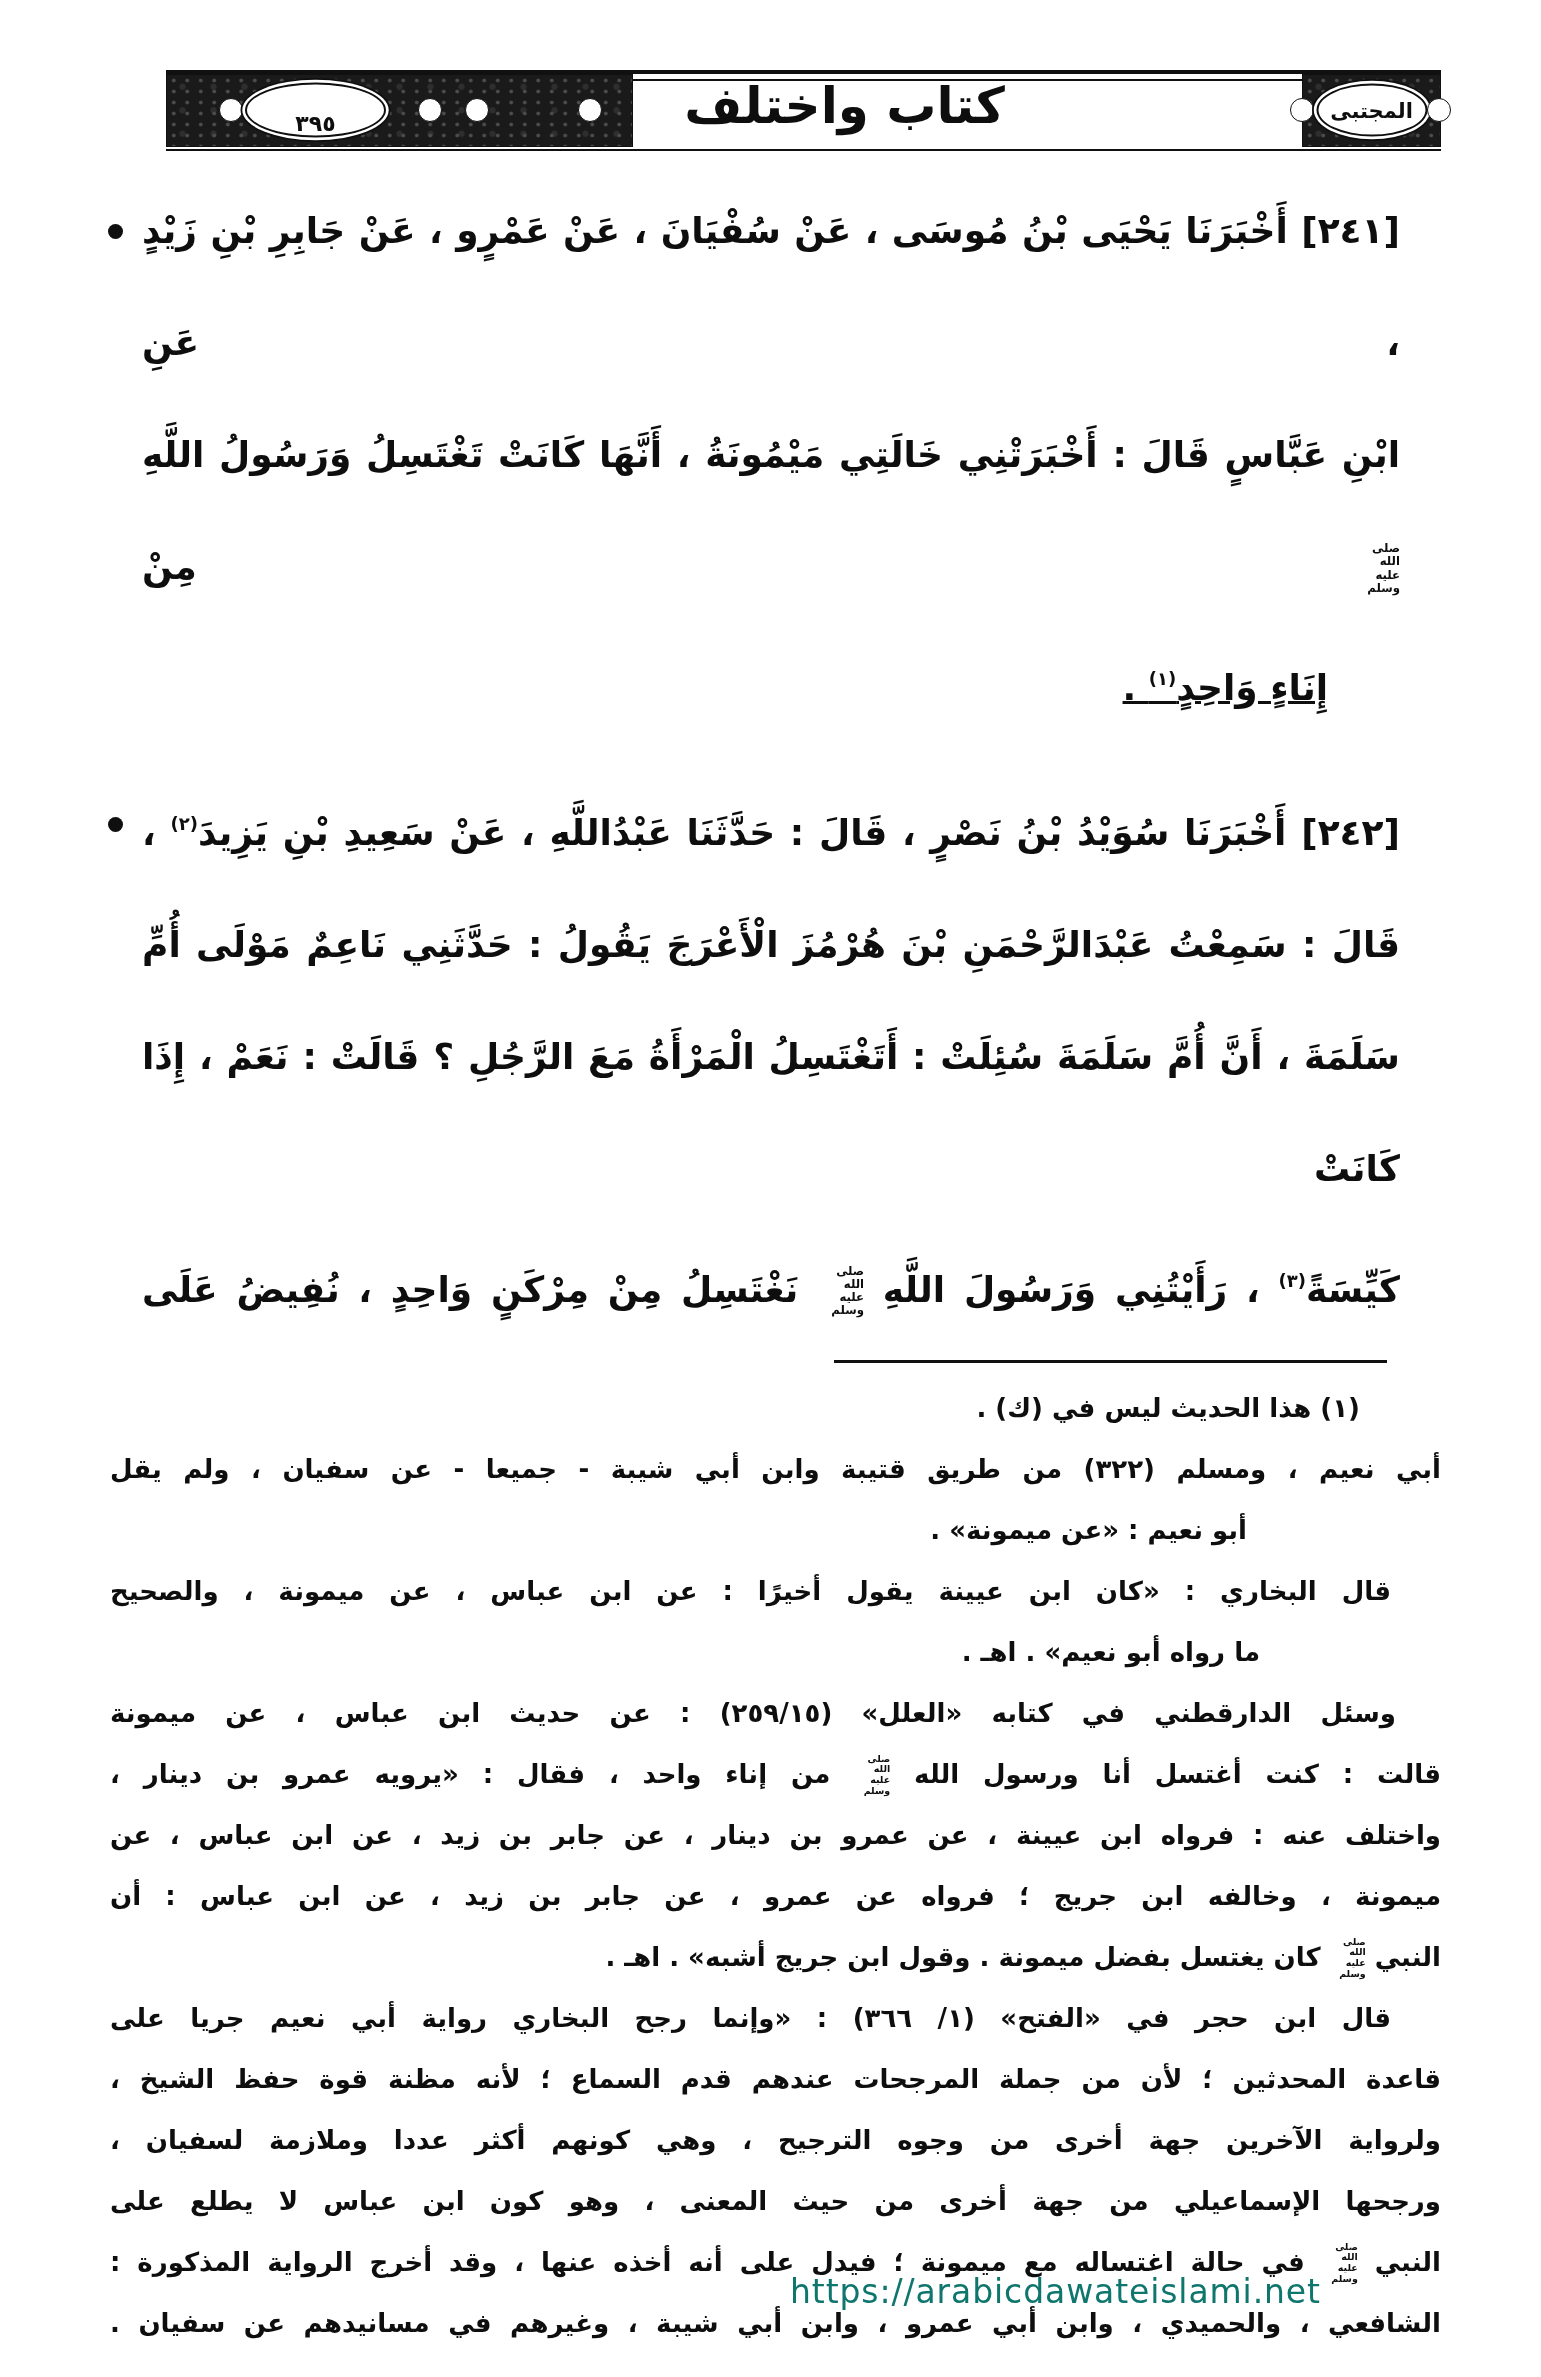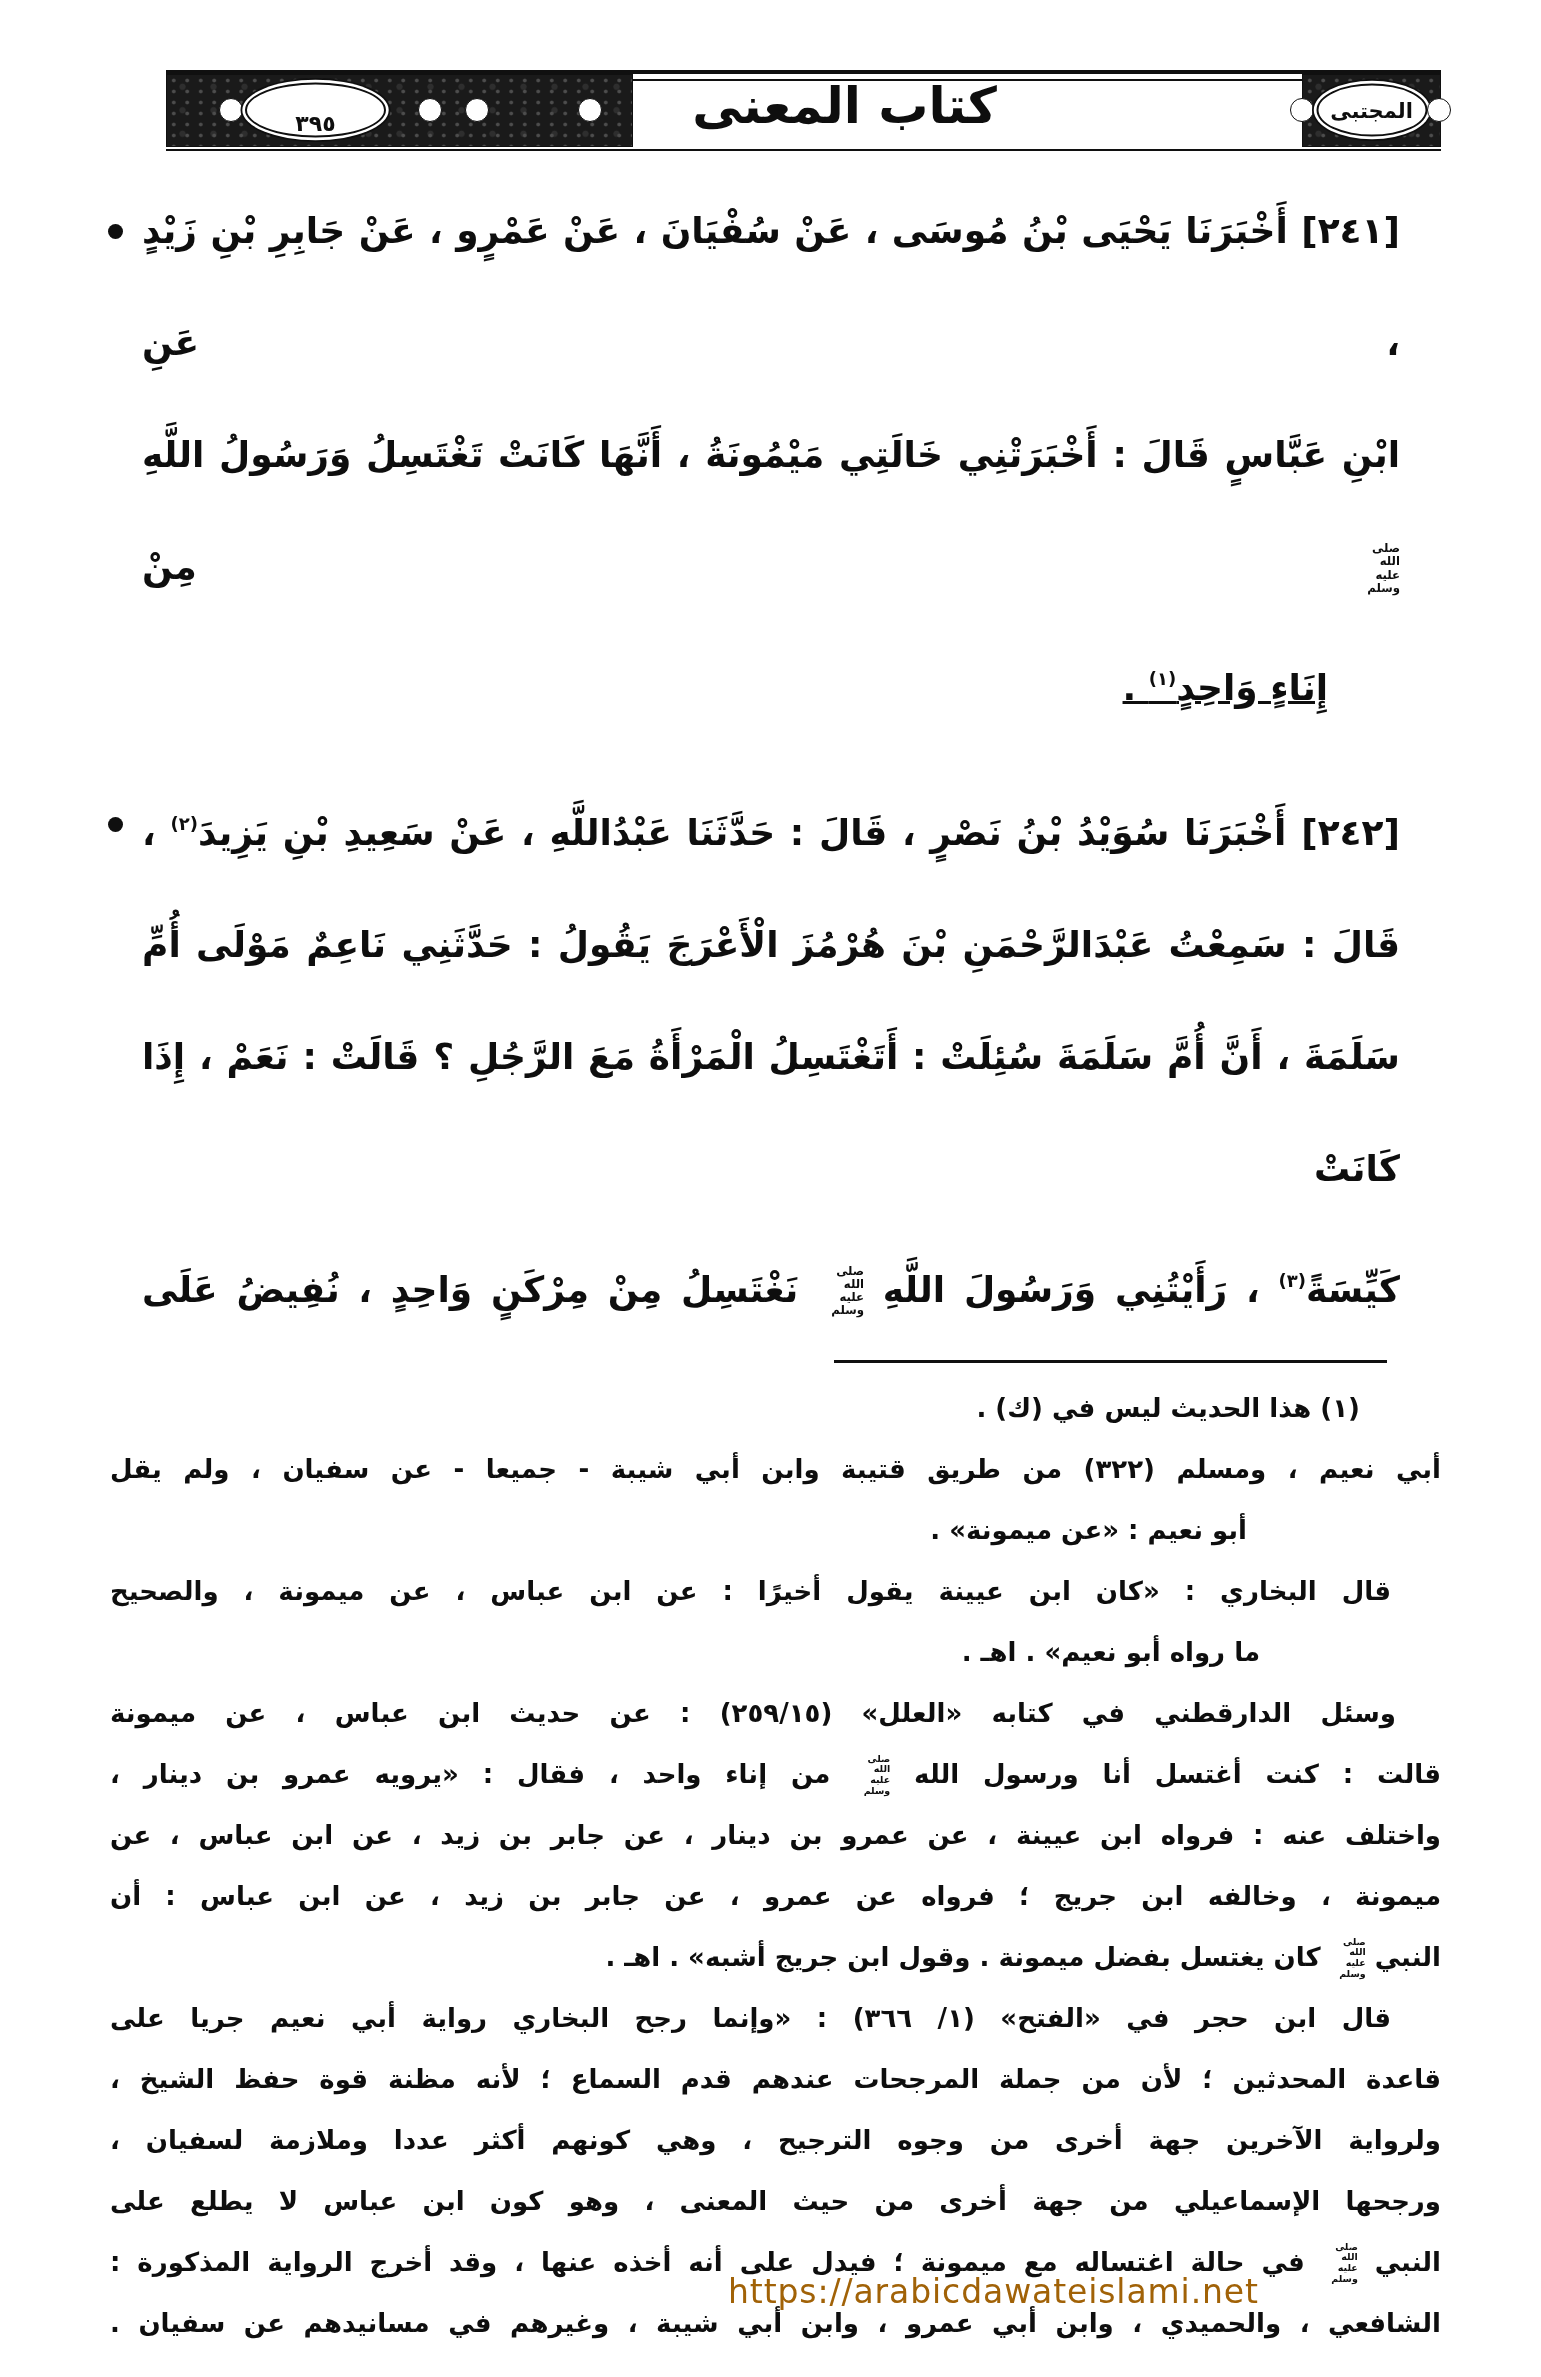--- a/index.html
+++ b/index.html
@@ -86,34 +86,34 @@
   .divider {
     height:3.6px; background:#101010;
     width:553px; margin:14.5px 54px 0 auto;
   }
   .fn { margin-top:14.5px; margin-left:9px; font-size:26px; font-weight:bold; }
   .fn-line { line-height:61px; }
   .j { text-align:justify; text-align-last:justify; }
   .fn .hon { width:36px; font-size:9.5px; }
 
   .watermark {
-    position:absolute; top:2272px; left:728px;
+    position:absolute; top:2272px; left:790px;
     direction:ltr;
-    font-size:33px; color:#a16207;
+    font-size:33px; color:#0f766e;
     letter-spacing:0.9px;
     font-weight:normal;
   }
 </style>
 </head>
 <body>
 
 <div class="content">
 
   <div class="band">
-    <div class="chapter">كتاب المعنى</div>
+    <div class="chapter">كتاب واختلف</div>
     <div class="orn orn-left">
       <span class="dot-w" style="left:52px;"></span>
       <div class="medallion med-num">
         <span>٣٩٥</span>
       </div>
       <span class="dot-w" style="left:251px;"></span>
       <span class="dot-w" style="left:298px;"></span>
       <span class="dot-w" style="left:411px;"></span>
     </div>
     <div class="orn orn-right">

